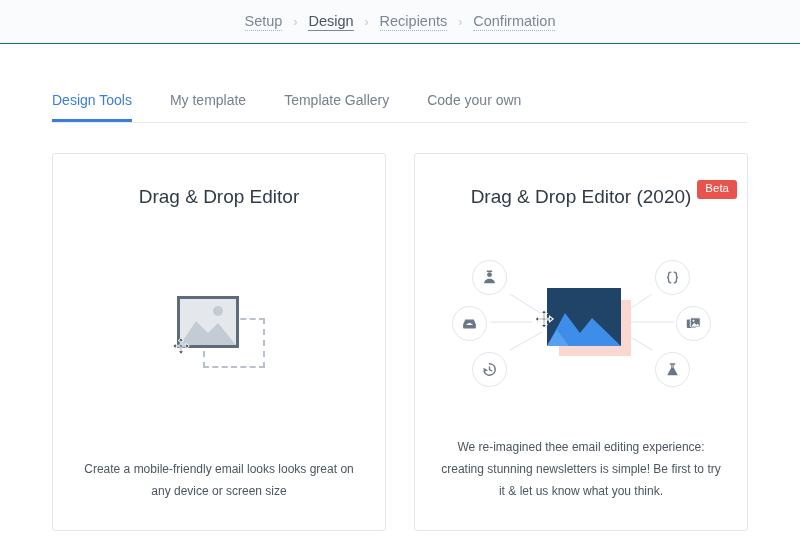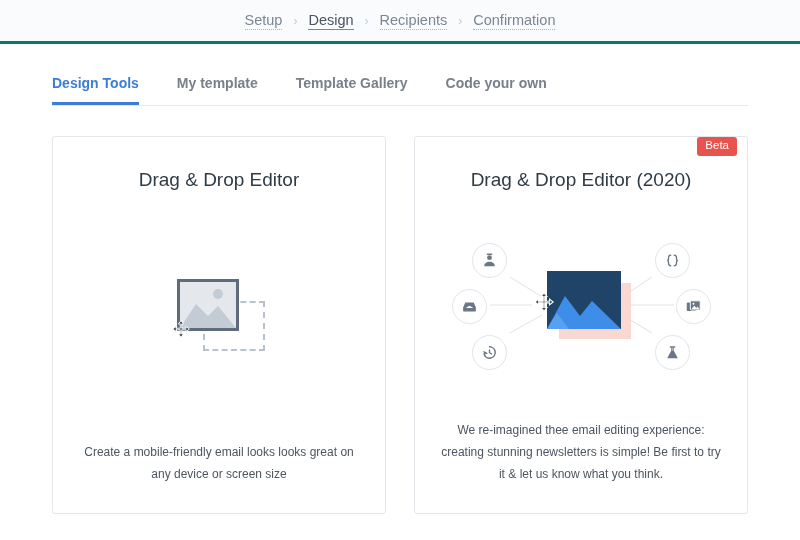--- a/index.html
+++ b/index.html
@@ -13,21 +13,21 @@
     font-family: "Liberation Sans", sans-serif;
     overflow: hidden;
     position: relative;
     color: #36454f;
   }
 
   
   .breadcrumb-bar {
     height: 44px;
     background: #fafbfc;
-    border-bottom: 3px solid #0f766e;
+    border-bottom: 1px solid #0f766e;
     display: flex;
     align-items: center;
     justify-content: center;
     box-sizing: border-box;
   }
   .breadcrumb {
     display: flex;
     align-items: center;
     gap: 0px;
     font-size: 14.5px;
@@ -47,23 +47,22 @@
   }
   .crumb-sep {
     color: #c2c9d1;
     font-size: 12px;
     padding: 0 11px;
     user-select: none;
   }
 
   
   .tabs-wrap {
-    margin-top: 23px;
+    margin-top: 40px;
     padding: 0 52px;
-    font-weight: bold;
   }
   .tabs {
     display: flex;
     align-items: flex-end;
     border-bottom: 1px solid #e6e9ed;
     gap: 0;
   }
   .tab {
     font-size: 14px;
     color: #77808b;
@@ -115,21 +114,21 @@
   }
   .card-desc {
     font-size: 12px;
     line-height: 22px;
     color: #4c5560;
     text-align: center;
     padding: 0 26px 28px 26px;
   }
   .beta-badge {
     position: absolute;
-    top: 0;
+    top: 26px;
     right: 10px;
     background: #e8534e;
     color: #ffffff;
     font-size: 11.5px;
     padding: 3px 8px 4px 8px;
     border-radius: 3px;
     line-height: 1;
     z-index: 5;
   }
 

